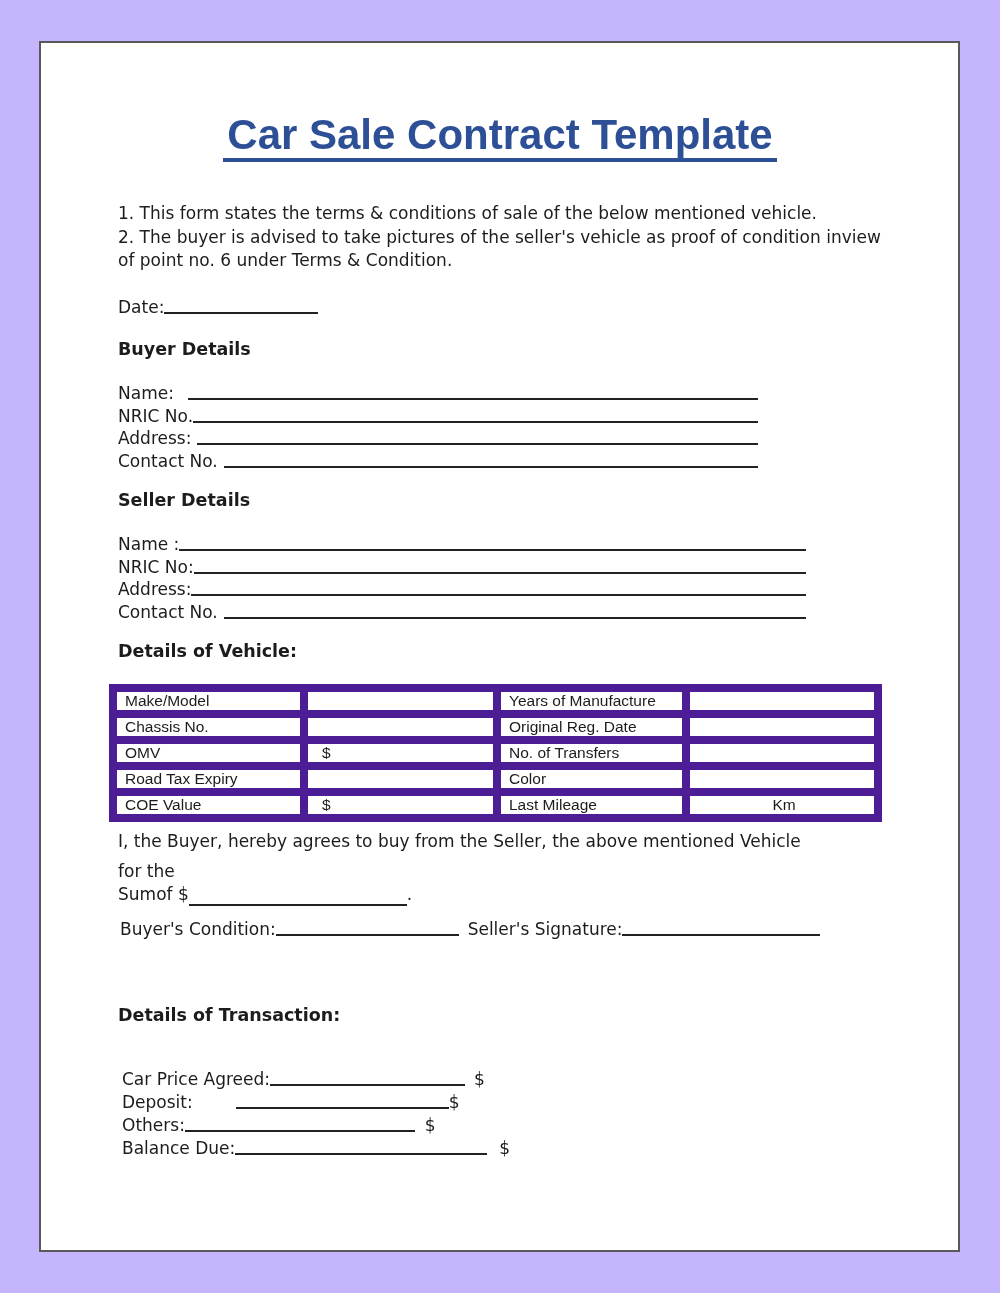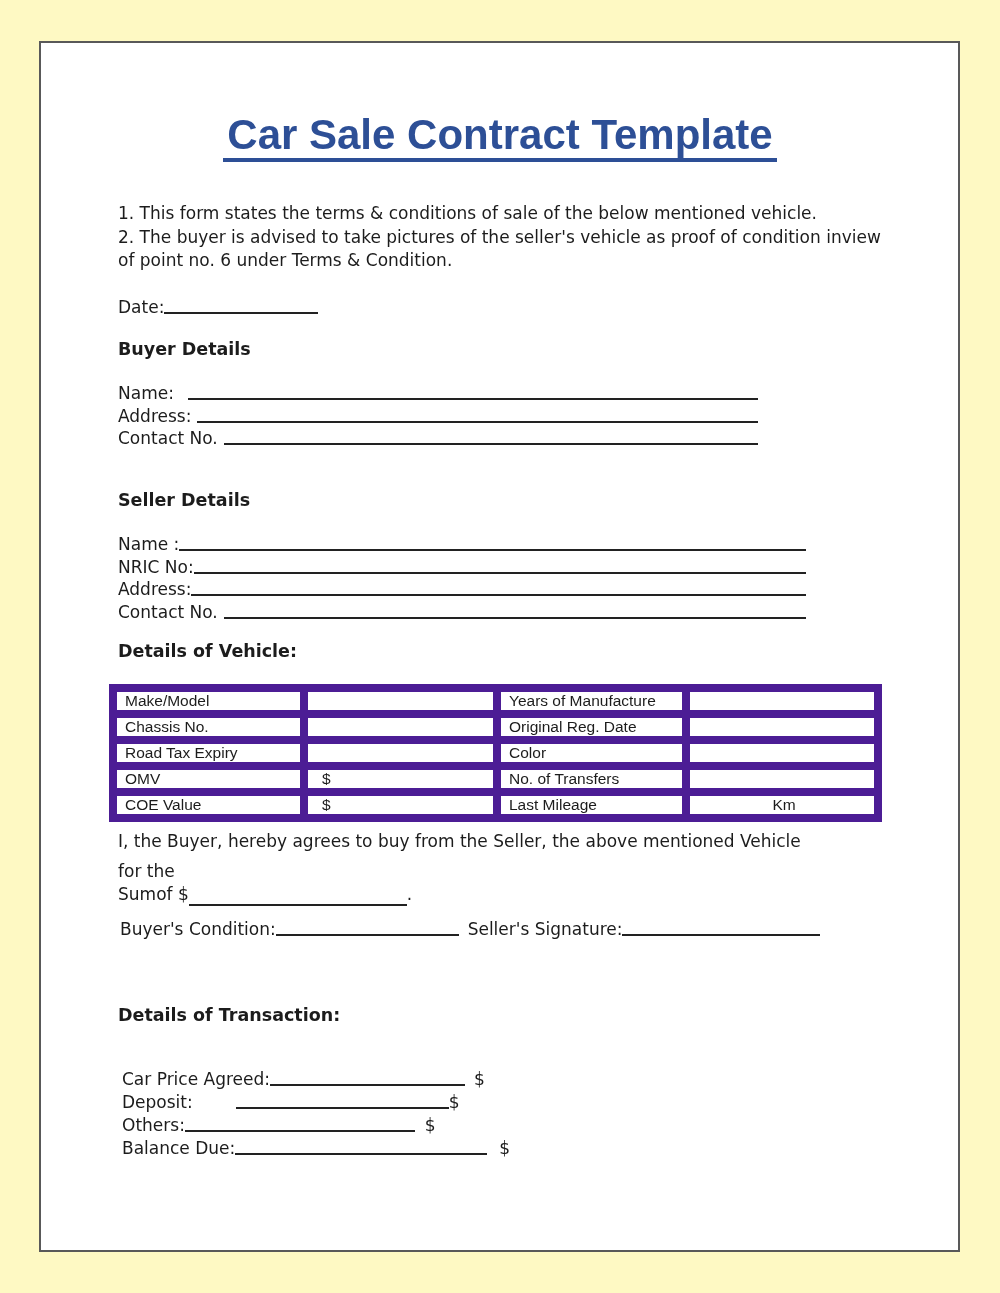--- a/index.html
+++ b/index.html
@@ -1,17 +1,17 @@
 <!DOCTYPE html>
 <html><head>
 <meta charset="utf-8">
 <style>
   html,body { margin:0; padding:0; background:#ffffff; }
   .page {
-    position:relative; width:1000px; height:1293px; background:#fef9c3;
+    position:relative; width:1000px; height:1293px; background:#c4b5fd;
     color:#1c1c1c; font-family:"DejaVu Sans", sans-serif; overflow:hidden;
   }
   .frame {
     position:absolute; left:39px; top:41px; width:917px; height:1207px;
     border:2px solid #595959; background:#ffffff; z-index:0;
   }
   .abs { position:absolute; z-index:1; }
 
   .title-wrap { top:112px; left:0; width:1000px; text-align:center; }
   .doc-title {
@@ -70,20 +70,24 @@
   <div class="abs frow" style="left:118px; top:294px; width:200px;">
     <span class="lbl">Date:</span>
     <span class="bl" style="width:168px;"></span>
   </div>
 
   <div class="abs heading" style="left:118px; top:339px;">Buyer Details</div>
   <div class="abs fields" style="left:118px; top:380px; width:640px;">
     <div class="frow">
       <span class="lbl">Name:</span>
       <span class="bl grow" style="margin-left:14px;"></span>
+    </div>
+    <div class="frow">
+      <span class="lbl">NRIC No.</span>
+      <span class="bl grow"></span>
     </div>
     <div class="frow">
       <span class="lbl">Address:</span>
       <span class="bl grow" style="margin-left:6px;"></span>
     </div>
     <div class="frow">
       <span class="lbl">Contact No.</span>
       <span class="bl grow" style="margin-left:6px;"></span>
     </div>
   </div>
@@ -124,29 +128,29 @@
           <td>Years of Manufacture</td>
           <td class="val"></td>
         </tr>
         <tr>
           <td>Chassis No.</td>
           <td class="val"></td>
           <td>Original Reg. Date</td>
           <td class="val"></td>
         </tr>
         <tr>
-          <td>Road Tax Expiry</td>
-          <td class="val"></td>
-          <td>Color</td>
-          <td class="val"></td>
-        </tr>
-        <tr>
           <td>OMV</td>
           <td class="val">$</td>
           <td>No. of Transfers</td>
+          <td class="val"></td>
+        </tr>
+        <tr>
+          <td>Road Tax Expiry</td>
+          <td class="val"></td>
+          <td>Color</td>
           <td class="val"></td>
         </tr>
         <tr>
           <td>COE Value</td>
           <td class="val">$</td>
           <td>Last Mileage</td>
           <td class="unit">Km</td>
         </tr>
       </tbody>
     </table>

